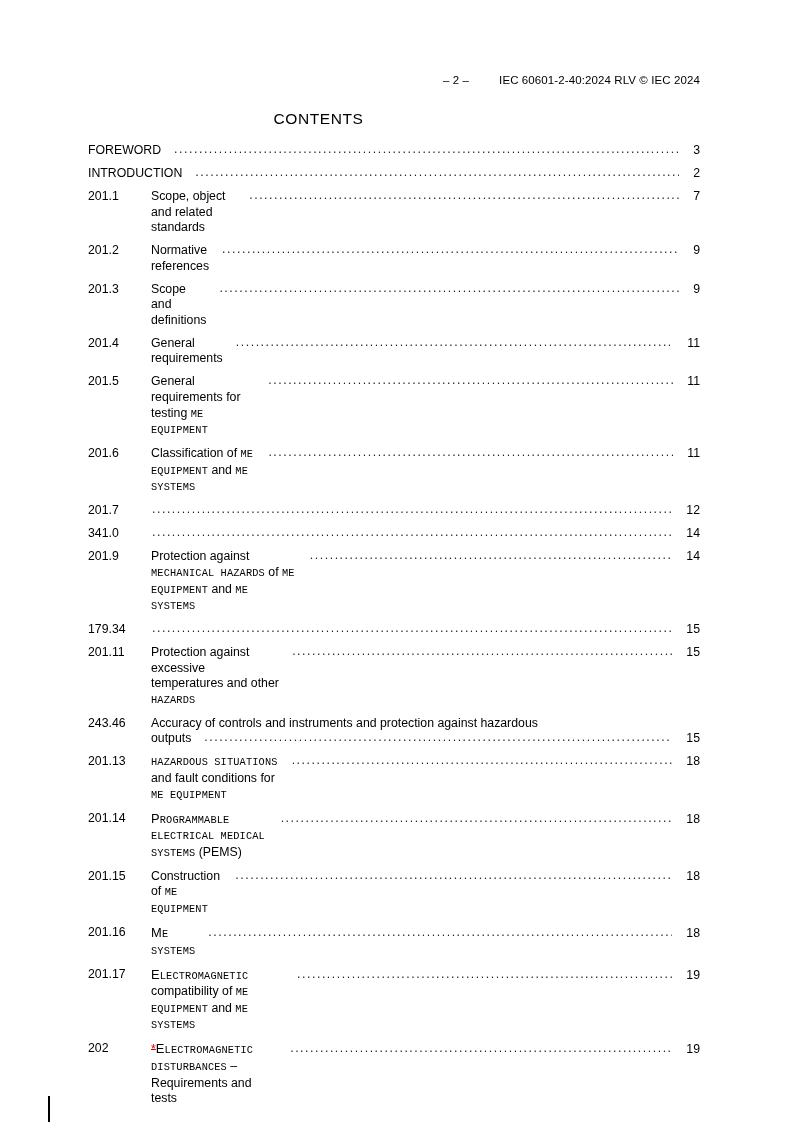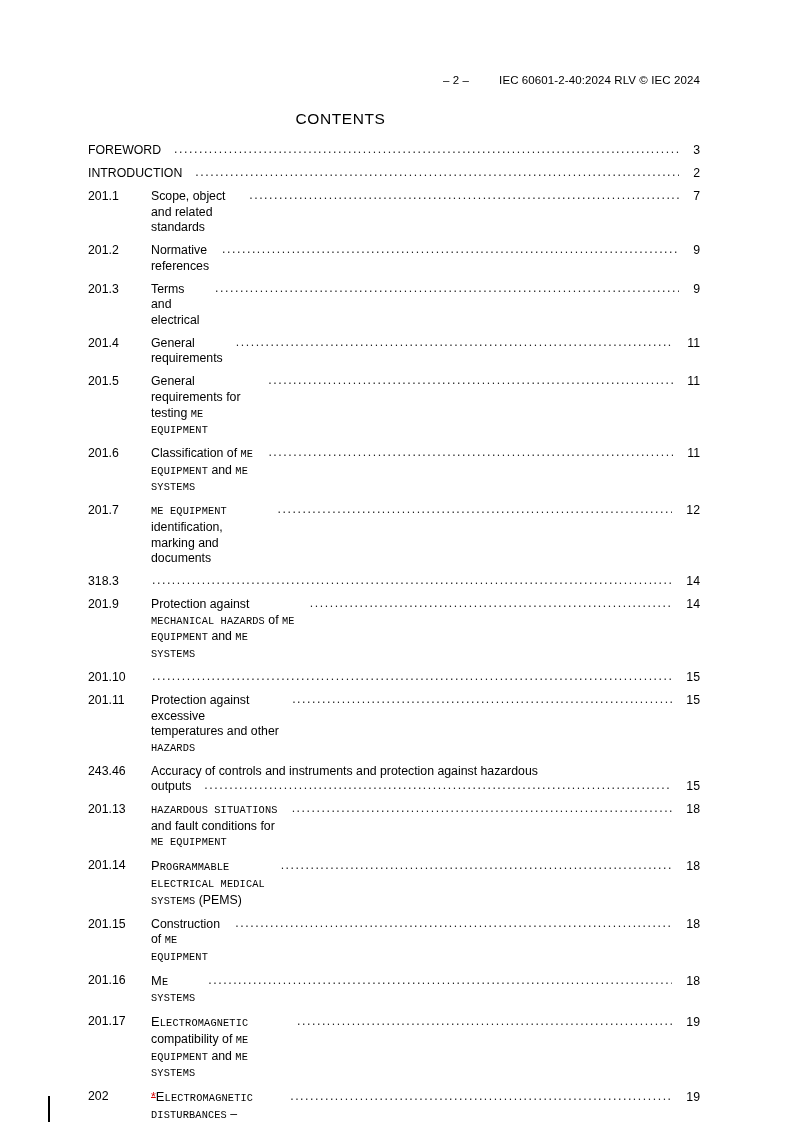--- a/index.html
+++ b/index.html
@@ -37,21 +37,20 @@
 
   
   .contents-title {
     position: absolute;
     top: 110px;
     left: 0;
     width: 637px;
     text-align: center;
     font-size: 15.5px;
     letter-spacing: 0.6px;
-    padding-left: 22px;
   }
 
   
   .toc {
     position: absolute;
     top: 143px;
     left: 88px;
     width: 612px;
   }
 
@@ -176,21 +175,21 @@
             <span class="label"><span>Normative references</span></span>
             <span class="dots">........................................................................................................................................................................................................</span>
             <span class="pg">9</span>
           </span>
         </span>
       </div>
       <div class="entry">
         <span class="num">201.3</span>
         <span class="txtwrap">
           <span class="line leaderline">
-            <span class="label"><span>Terms and electrical</span></span>
+            <span class="label"><span>Scope and definitions</span></span>
             <span class="dots">........................................................................................................................................................................................................</span>
             <span class="pg">9</span>
           </span>
         </span>
       </div>
       <div class="entry">
         <span class="num">201.4</span>
         <span class="txtwrap">
           <span class="line leaderline">
             <span class="label"><span>General requirements</span></span>
@@ -216,47 +215,46 @@
             <span class="label"><span>Classification of </span><span class="sc">ME EQUIPMENT</span><span> and </span><span class="sc">ME SYSTEMS</span></span>
             <span class="dots">........................................................................................................................................................................................................</span>
             <span class="pg">11</span>
           </span>
         </span>
       </div>
       <div class="entry">
         <span class="num">201.7</span>
         <span class="txtwrap">
           <span class="line leaderline">
-            <span class="label"><span class="sc">ME EQUIPMENT</span><span> identification, marking and documents</span></span>
             <span class="dots">........................................................................................................................................................................................................</span>
             <span class="pg">12</span>
           </span>
         </span>
       </div>
       <div class="entry">
-        <span class="num">318.3</span>
+        <span class="num">341.0</span>
         <span class="txtwrap">
           <span class="line leaderline">
             <span class="dots">........................................................................................................................................................................................................</span>
             <span class="pg">14</span>
           </span>
         </span>
       </div>
       <div class="entry">
         <span class="num">201.9</span>
         <span class="txtwrap">
           <span class="line leaderline">
             <span class="label"><span>Protection against </span><span class="sc">MECHANICAL HAZARDS</span><span> of </span><span class="sc">ME EQUIPMENT</span><span> and </span><span class="sc">ME SYSTEMS</span></span>
             <span class="dots">........................................................................................................................................................................................................</span>
             <span class="pg">14</span>
           </span>
         </span>
       </div>
       <div class="entry">
-        <span class="num">201.10</span>
+        <span class="num">179.34</span>
         <span class="txtwrap">
           <span class="line leaderline">
             <span class="dots">........................................................................................................................................................................................................</span>
             <span class="pg">15</span>
           </span>
         </span>
       </div>
       <div class="entry">
         <span class="num">201.11</span>
         <span class="txtwrap">

